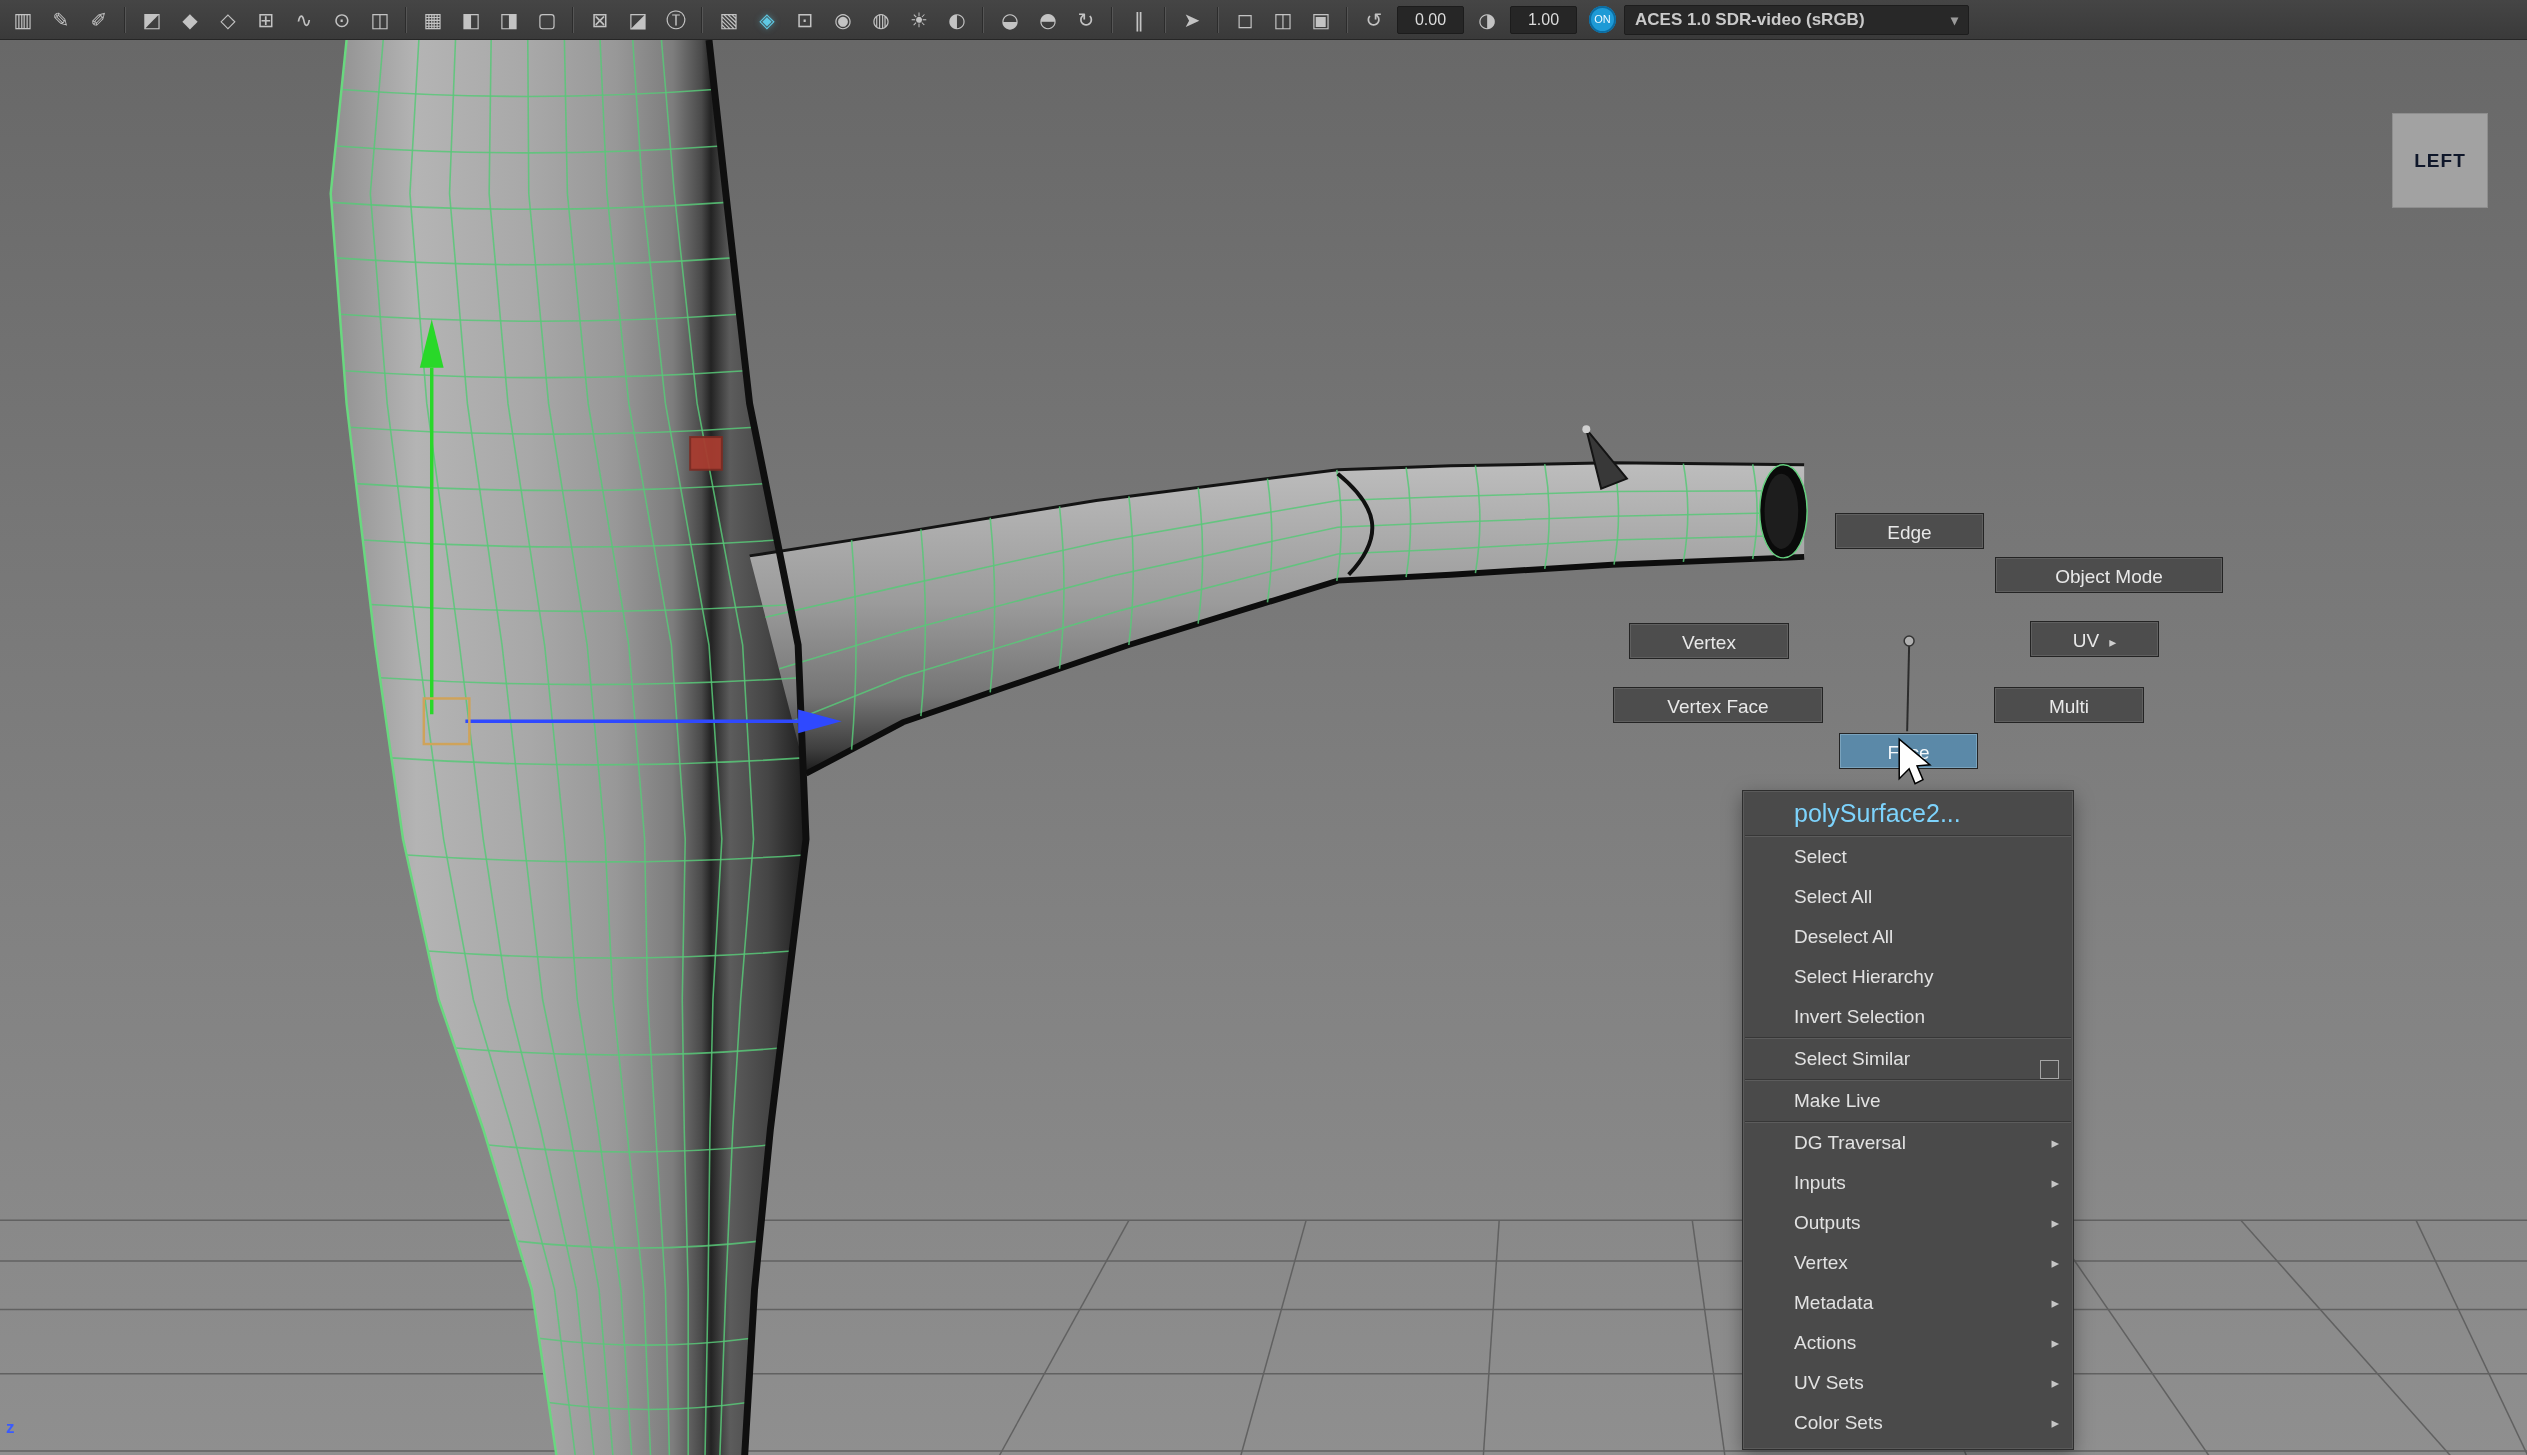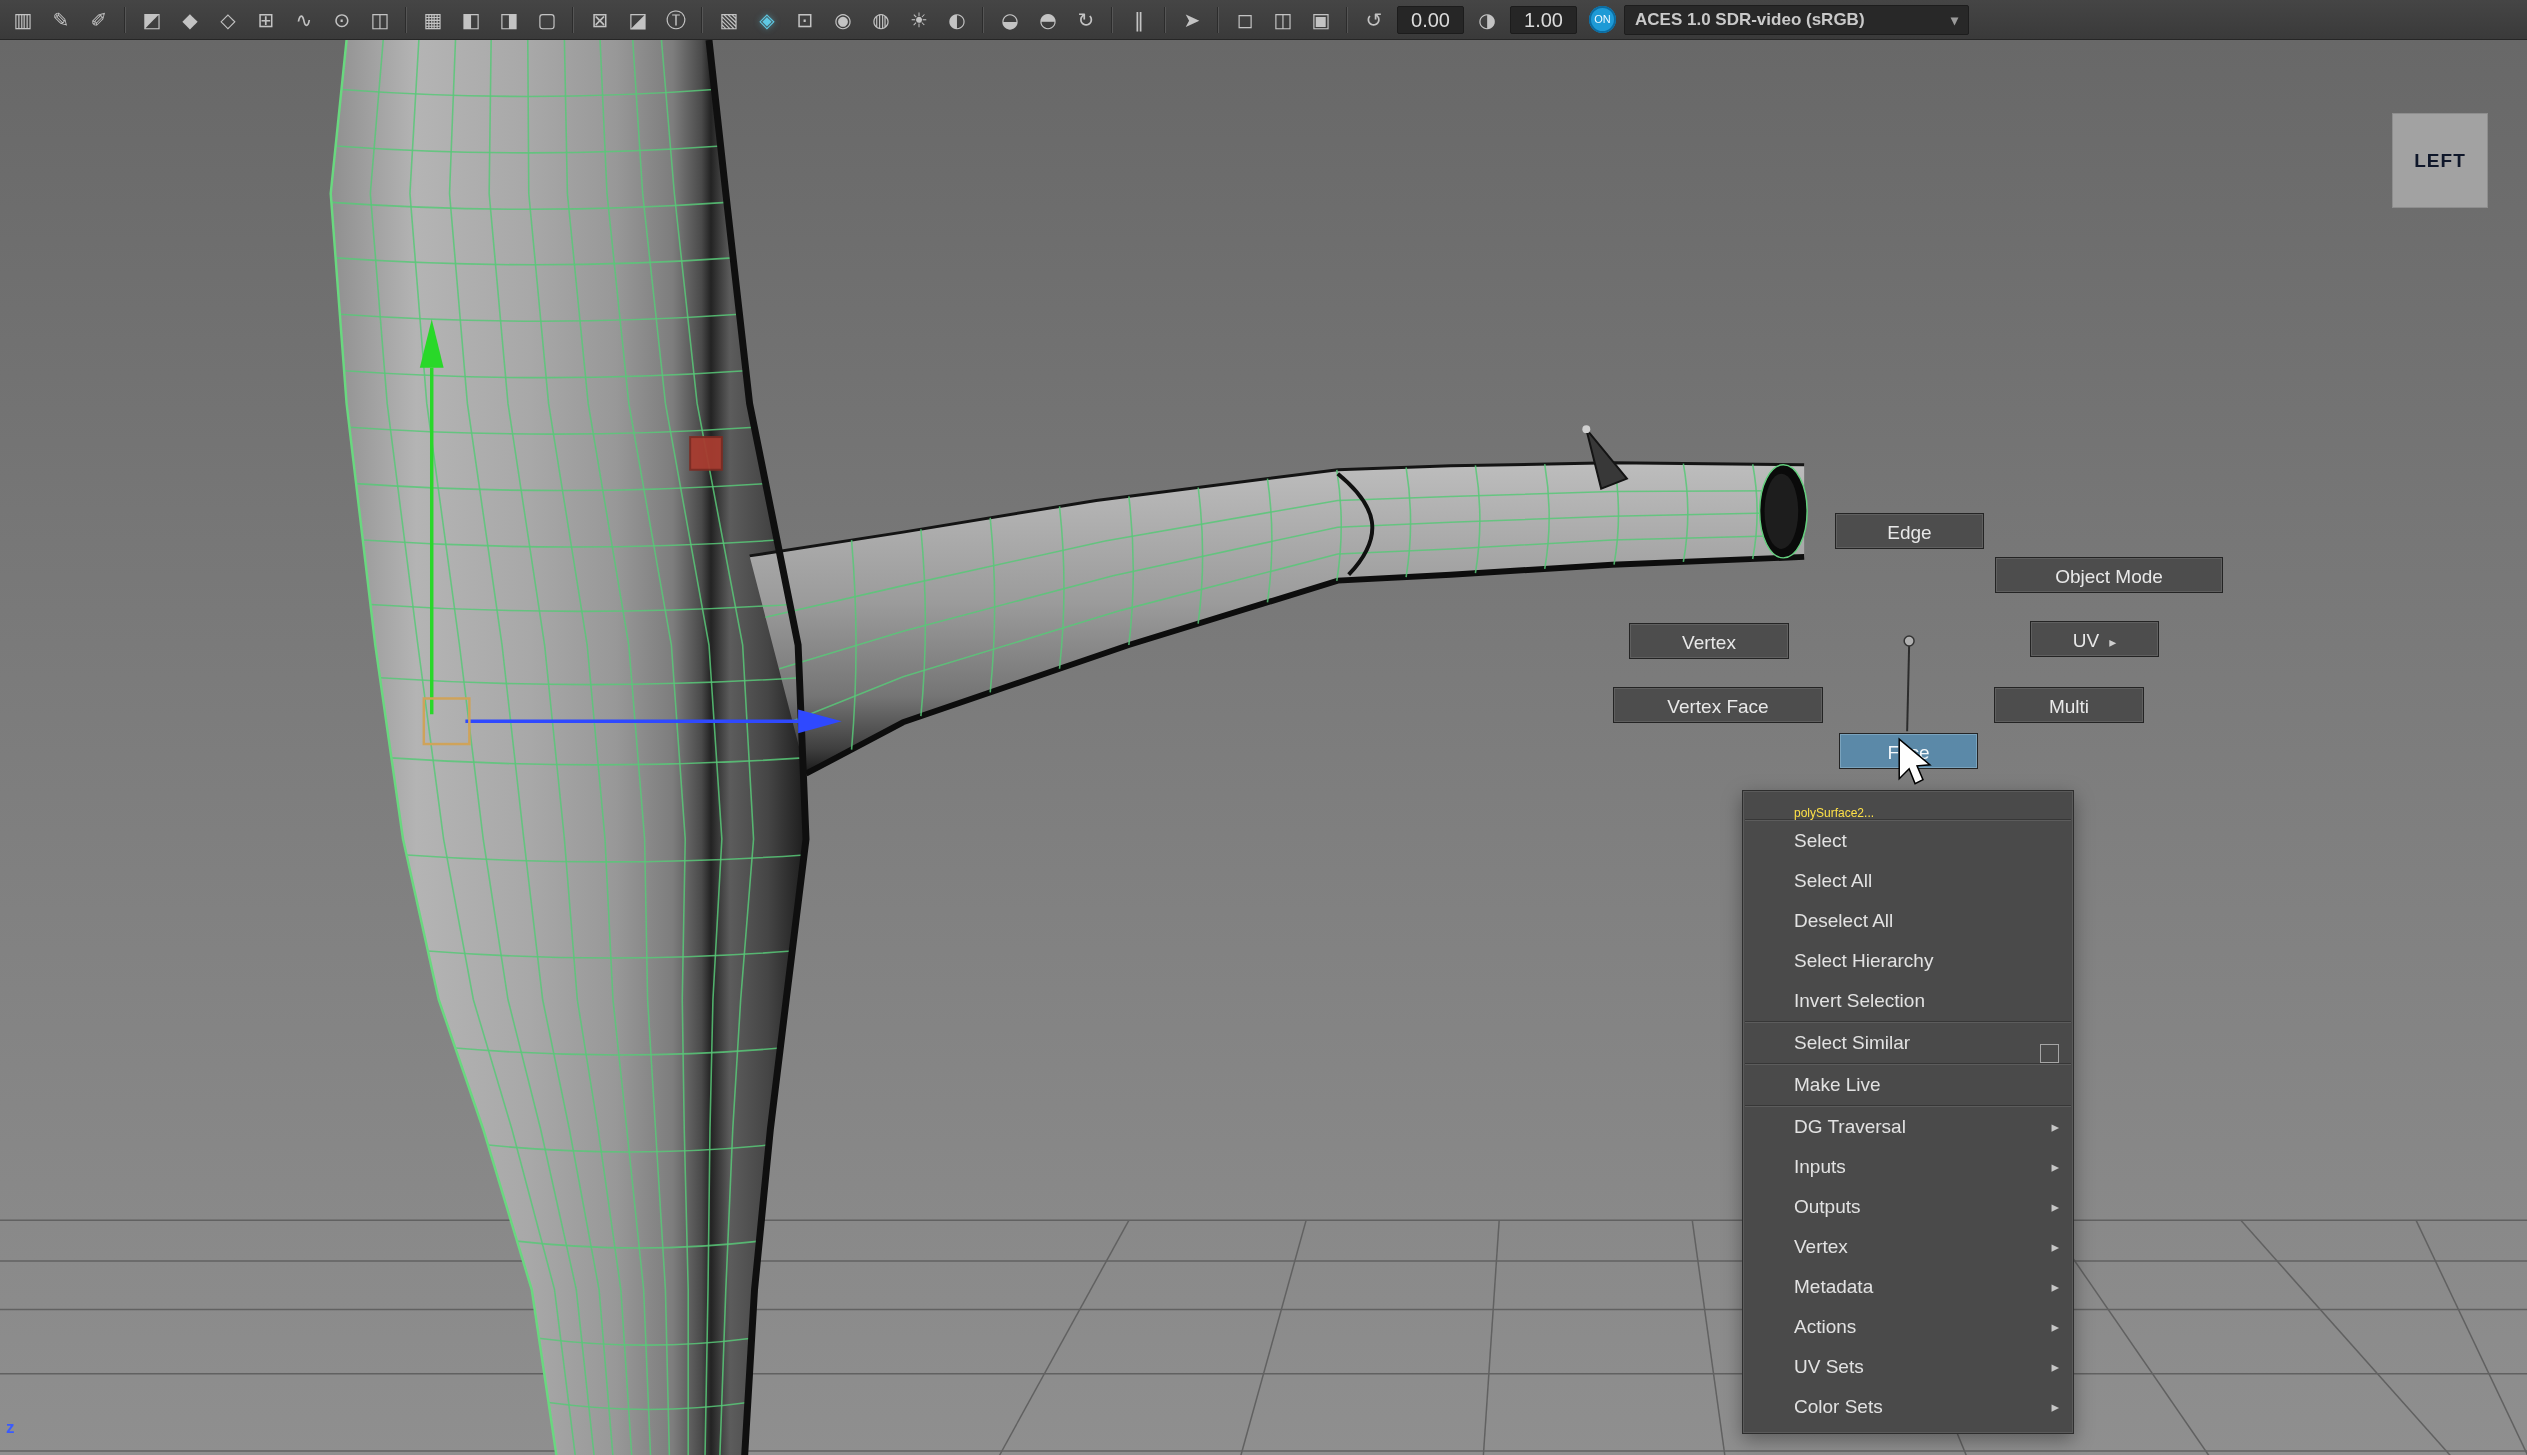--- a/index.html
+++ b/index.html
@@ -8,21 +8,21 @@
   .toolbar{position:absolute;left:0;top:0;width:2528px;height:40px;
     background:linear-gradient(#454545,#3a3a3a);border-bottom:1px solid #262626;
     display:flex;align-items:center;padding-left:4px;box-sizing:border-box;z-index:50;}
   .ticon{width:38px;height:32px;line-height:32px;text-align:center;font-size:20px;
     color:#c3c3c3;font-family:"DejaVu Sans",sans-serif;flex:0 0 auto;cursor:default;}
   .ticon.accent{color:#5fc9e4;text-shadow:0 0 6px rgba(95,201,228,.6);}
   .tsep{flex:0 0 auto;width:3px;height:26px;margin:0 6px;
     background:linear-gradient(90deg,#2c2c2c 0 1px,#555 1px 2px,transparent 2px);}
   .tfield{flex:0 0 auto;width:65px;height:26px;line-height:26px;margin:0 4px;
     background:#262626;border:1px solid #1c1c1c;border-radius:2px;color:#dcdcdc;
-    font-size:20px;text-align:center;}
+    font-size:16px;text-align:center;}
   .onbadge{flex:0 0 auto;width:27px;height:27px;margin:0 8px;border-radius:50%;
     background:#1e9ad6;color:#eef8ff;font-size:11px;font-weight:normal;line-height:27px;
     text-align:center;box-shadow:inset 0 0 0 2px #0c6ca1;}
   .dropdown{flex:0 0 auto;width:345px;height:30px;background:#282828;
     border:1px solid #1d1d1d;border-radius:2px;display:flex;align-items:center;
     padding:0 10px;box-sizing:border-box;color:#c9c9c9;font-size:17px;font-weight:bold;}
   .dropdown .dd-label{flex:1;white-space:nowrap;overflow:hidden;}
   .dropdown .dd-arrow{color:#9a9a9a;font-size:14px;margin-left:8px;}
   
   #viewport{position:absolute;left:0;top:40px;width:2528px;height:1416px;
@@ -37,21 +37,21 @@
   
   .mbtn{position:absolute;height:36px;line-height:38px;text-align:center;font-size:19px;
     color:#e8e8e8;background:#4d4d4d;border:1px solid #242424;
     box-shadow:inset 0 0 0 1px #5f5f5f;box-sizing:border-box;z-index:20;white-space:nowrap;}
   .mbtn.selected{background:#5b89a8;box-shadow:inset 0 0 0 1px #7aa3bd;color:#f4f8fb;}
   .mbtn .subarrow{font-size:14px;margin-left:10px;color:#cfcfcf;}
   
   .ctxmenu{position:absolute;left:1742px;top:750px;width:332px;z-index:30;
     background:#4a4a4a;border:1px solid #2e2e2e;box-shadow:inset 0 0 0 1px #5a5a5a,0 6px 18px rgba(0,0,0,.35);
     box-sizing:border-box;padding-bottom:6px;}
-  .ctitle{height:28px;line-height:44px;padding-left:51px;color:#fde047;font-size:12px;}
+  .ctitle{height:44px;line-height:44px;padding-left:51px;color:#7dd3fc;font-size:25px;}
   .csep{height:2px;margin:0 2px;background:linear-gradient(#373737 0 1px,#5c5c5c 1px 2px);}
   .citem{height:40px;line-height:40px;padding:0 14px 0 51px;color:#e2e2e2;font-size:19px;
     display:flex;align-items:flex-end;}
   .citem .lbl{flex:1;white-space:nowrap;}
   .citem .subarrow{color:#c6c6c6;font-size:15px;}
   .citem .optbox{width:17px;height:17px;border:1.5px solid #a5a5a5;background:transparent;}
   .cursor-svg{position:absolute;left:0;top:0;z-index:60;pointer-events:none;}
 </style>
 </head>
 <body>

